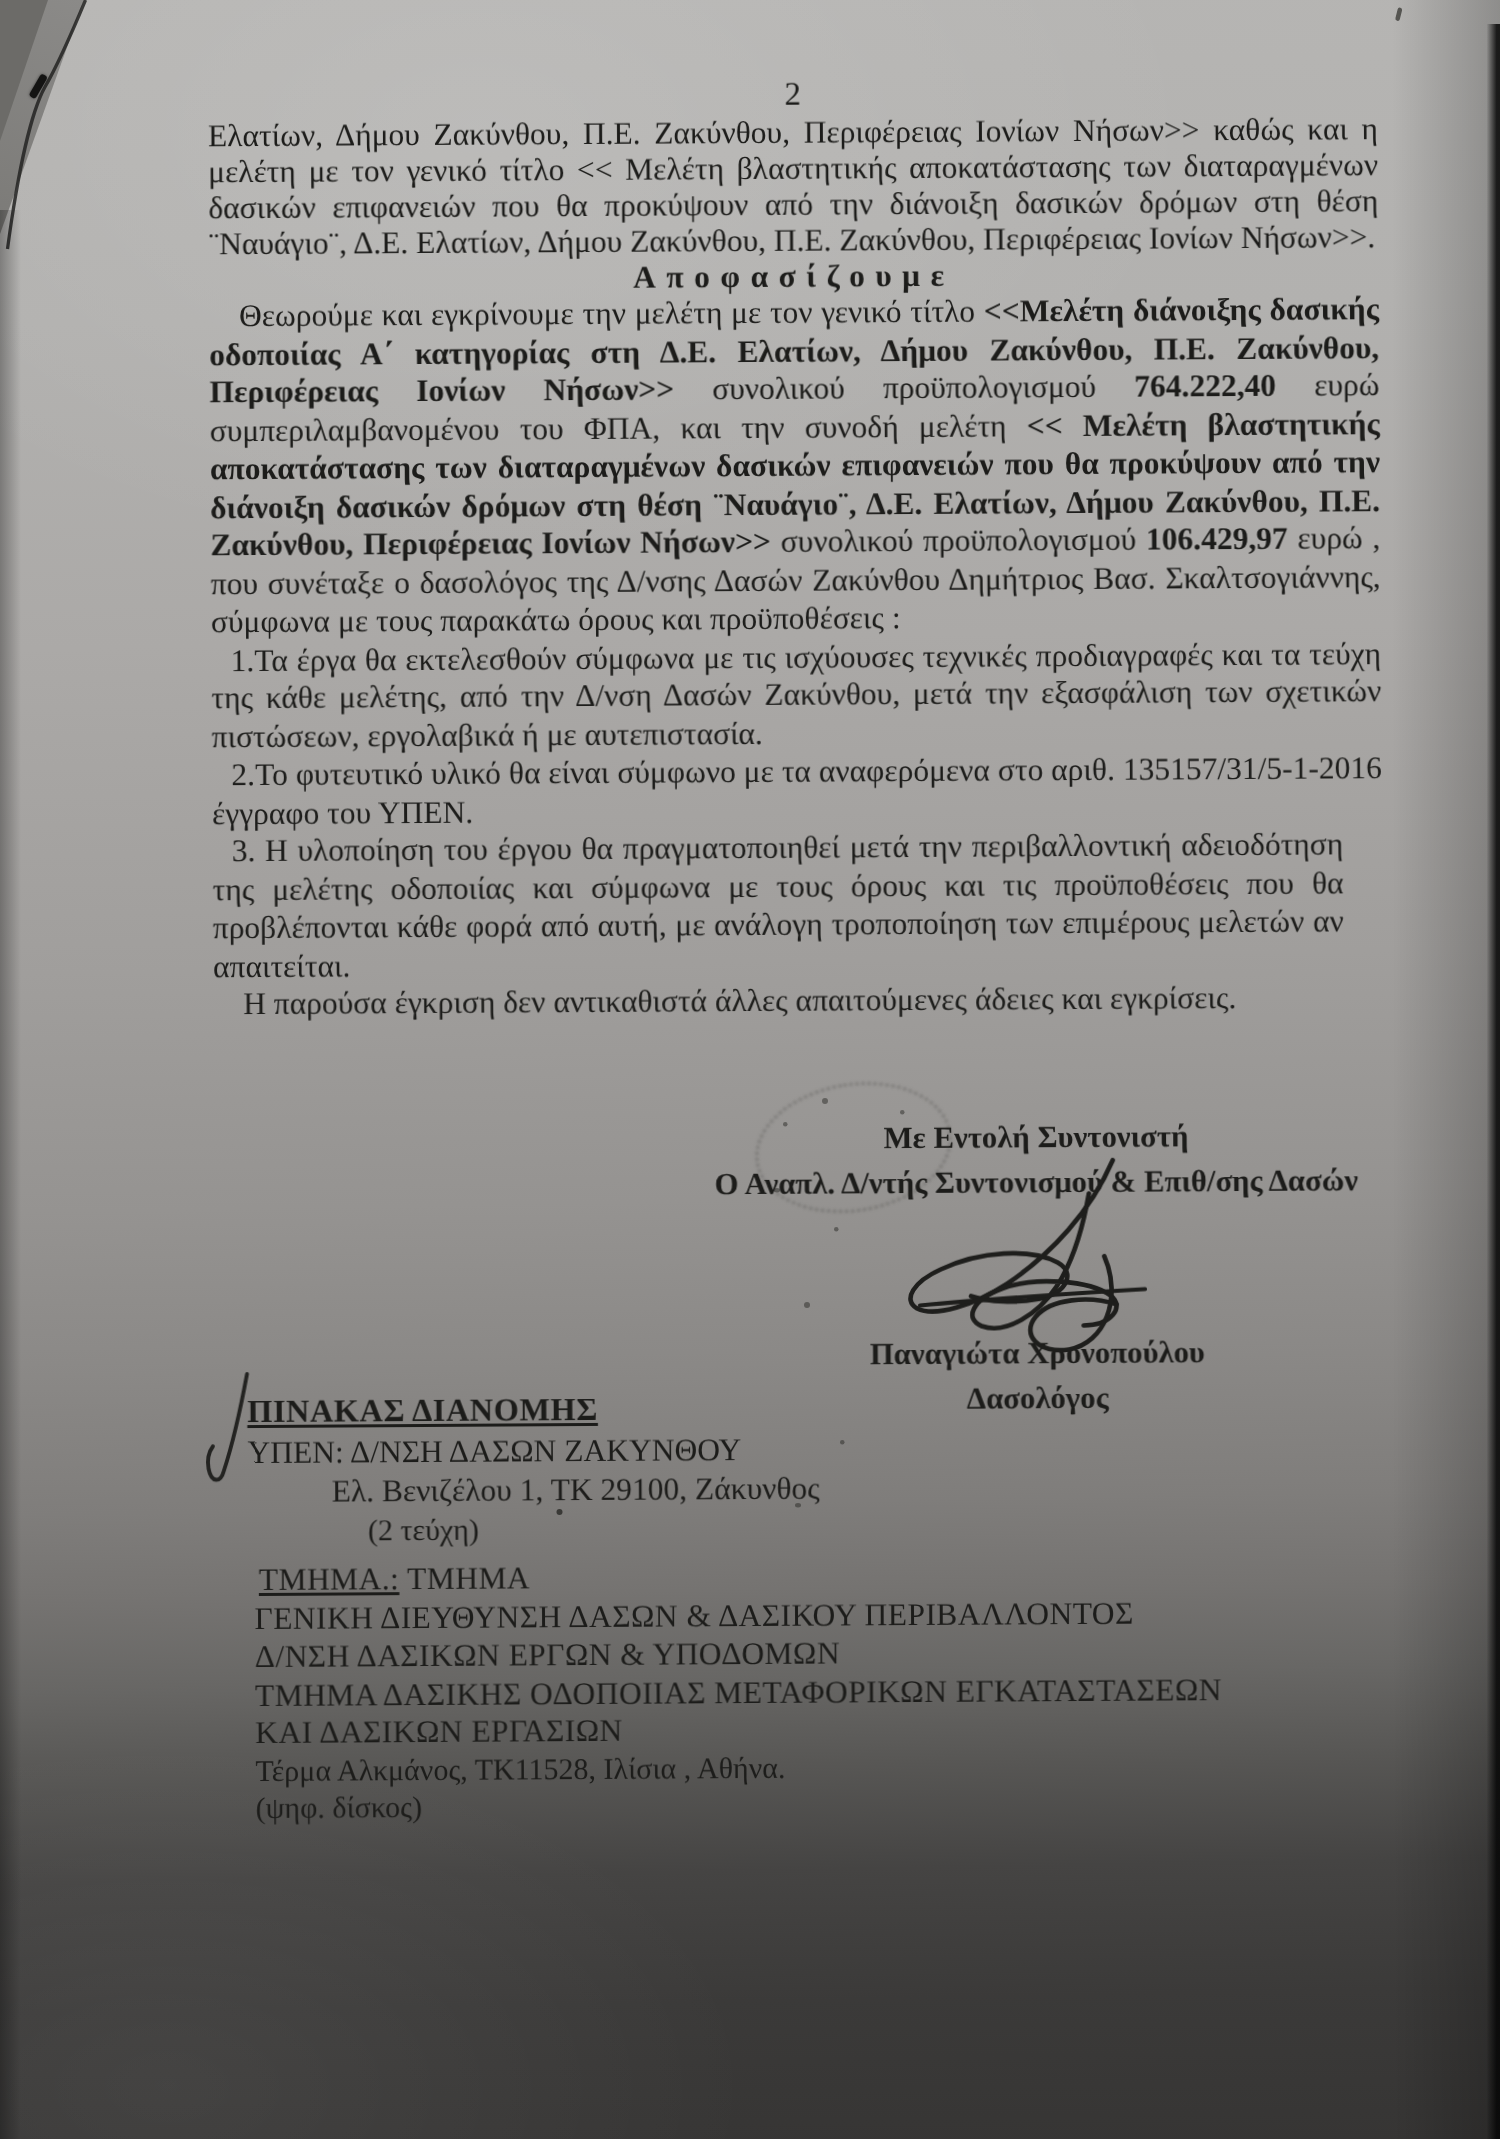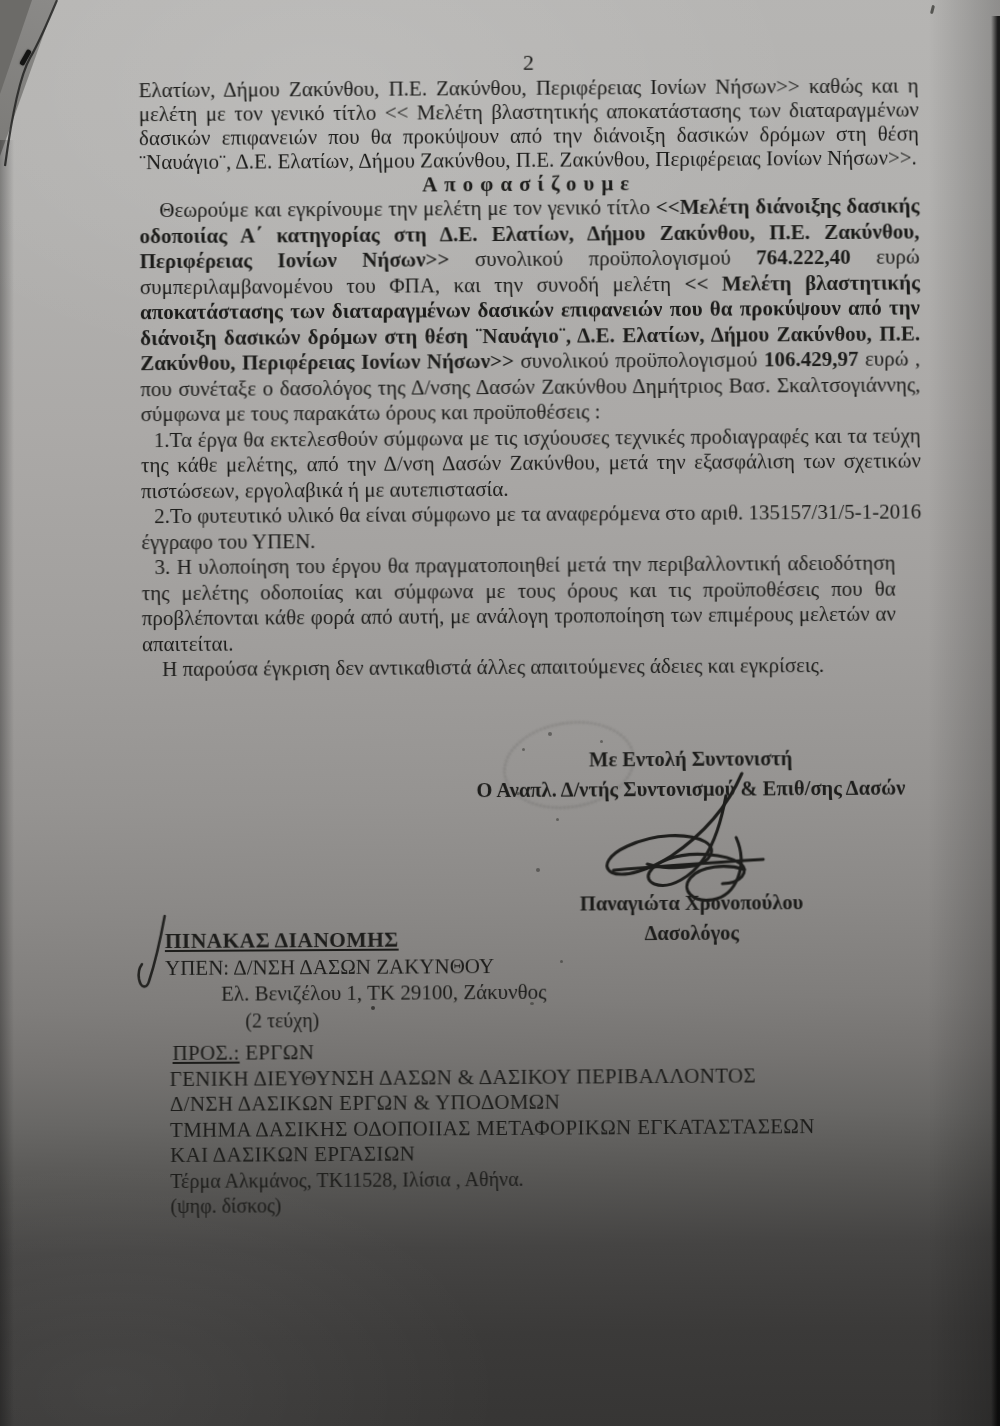--- a/index.html
+++ b/index.html
@@ -105,21 +105,21 @@
       <div>
         <span>ΥΠΕΝ:</span>
         <span>Δ/ΝΣΗ ΔΑΣΩΝ ΖΑΚΥΝΘΟΥ</span>
       </div>
       <div class="dist-addr">Ελ. Βενιζέλου 1, ΤΚ 29100, Ζάκυνθος</div>
       <div class="dist-note">(2 τεύχη)</div>
     </div>
 
     <div class="cc">
       <div class="cc-first">
-        <span class="u">ΠΡΟΣ.:</span><span> ΕΡΓΩΝ</span>
+        <span class="u">ΤΜΗΜΑ.:</span><span> ΤΜΗΜΑ</span>
       </div>
       <div>ΓΕΝΙΚΗ ΔΙΕΥΘΥΝΣΗ ΔΑΣΩΝ &amp; ΔΑΣΙΚΟΥ ΠΕΡΙΒΑΛΛΟΝΤΟΣ</div>
       <div>Δ/ΝΣΗ ΔΑΣΙΚΩΝ ΕΡΓΩΝ &amp; ΥΠΟΔΟΜΩΝ</div>
       <div>ΤΜΗΜΑ ΔΑΣΙΚΗΣ ΟΔΟΠΟΙΙΑΣ ΜΕΤΑΦΟΡΙΚΩΝ ΕΓΚΑΤΑΣΤΑΣΕΩΝ</div>
       <div>ΚΑΙ ΔΑΣΙΚΩΝ ΕΡΓΑΣΙΩΝ</div>
       <div class="cc-sm">Τέρμα Αλκμάνος, ΤΚ11528, Ιλίσια , Αθήνα.</div>
       <div class="cc-sm">(ψηφ. δίσκος)</div>
     </div>
 
   </div>

